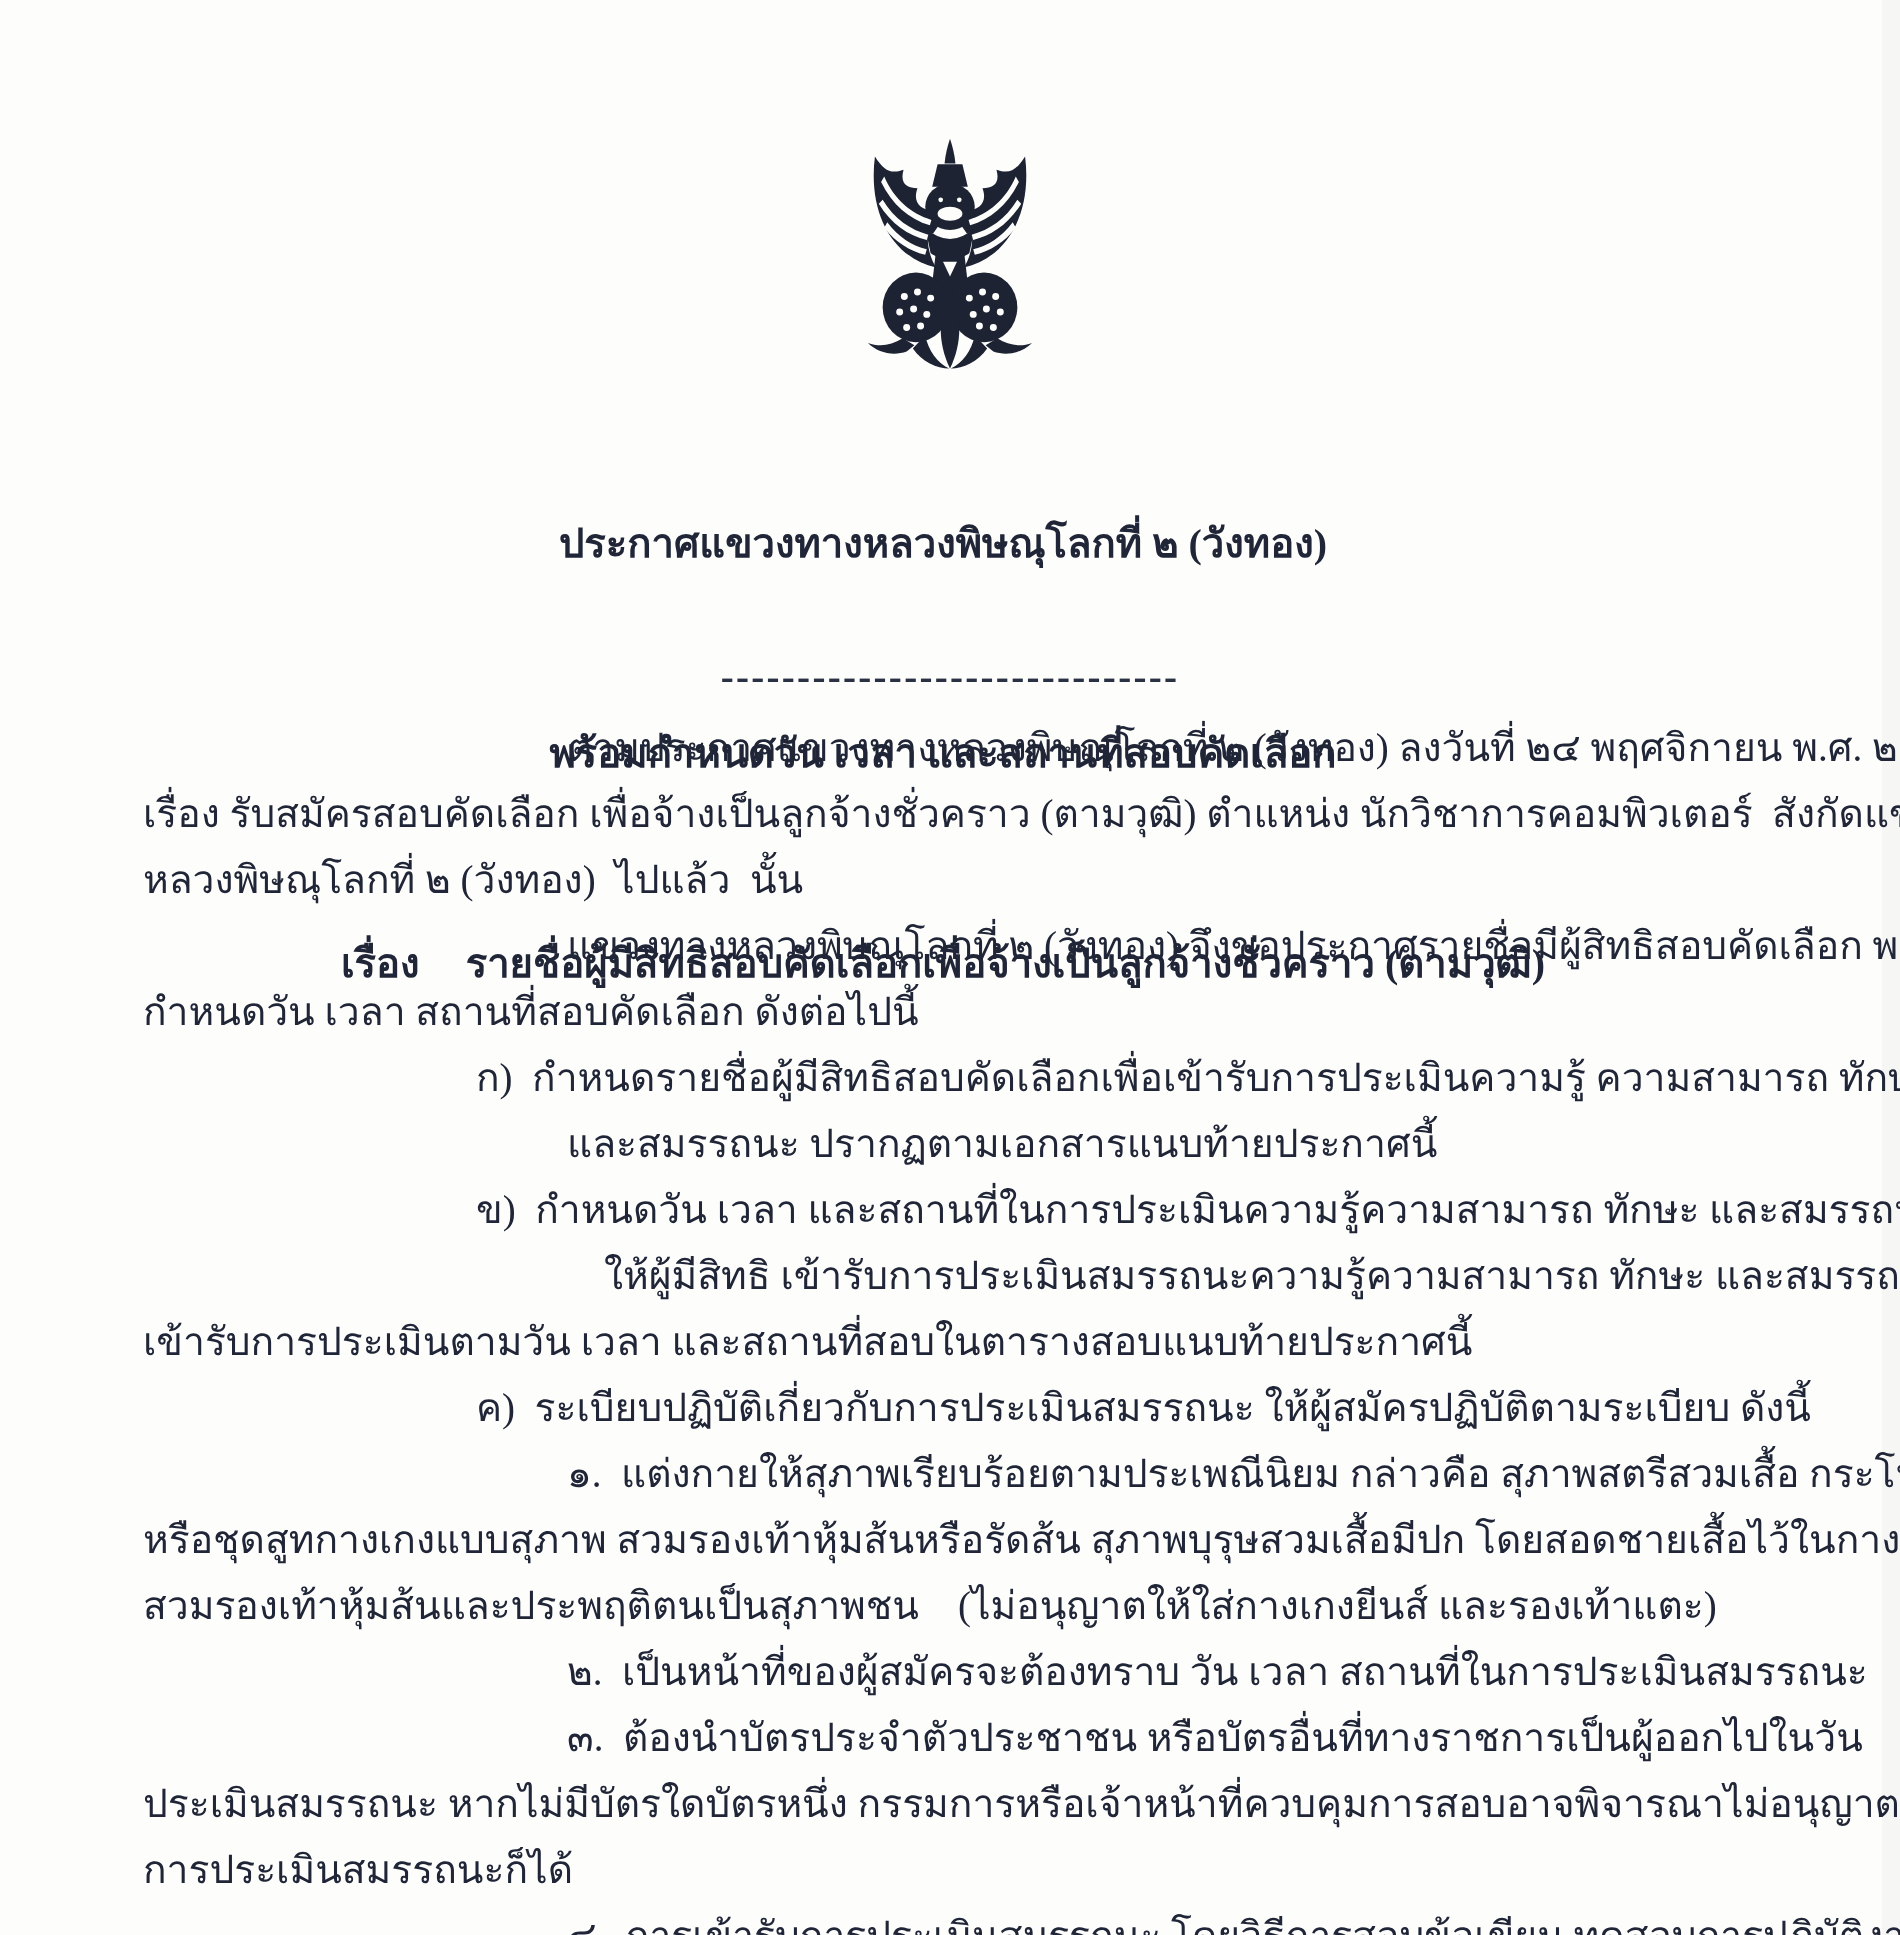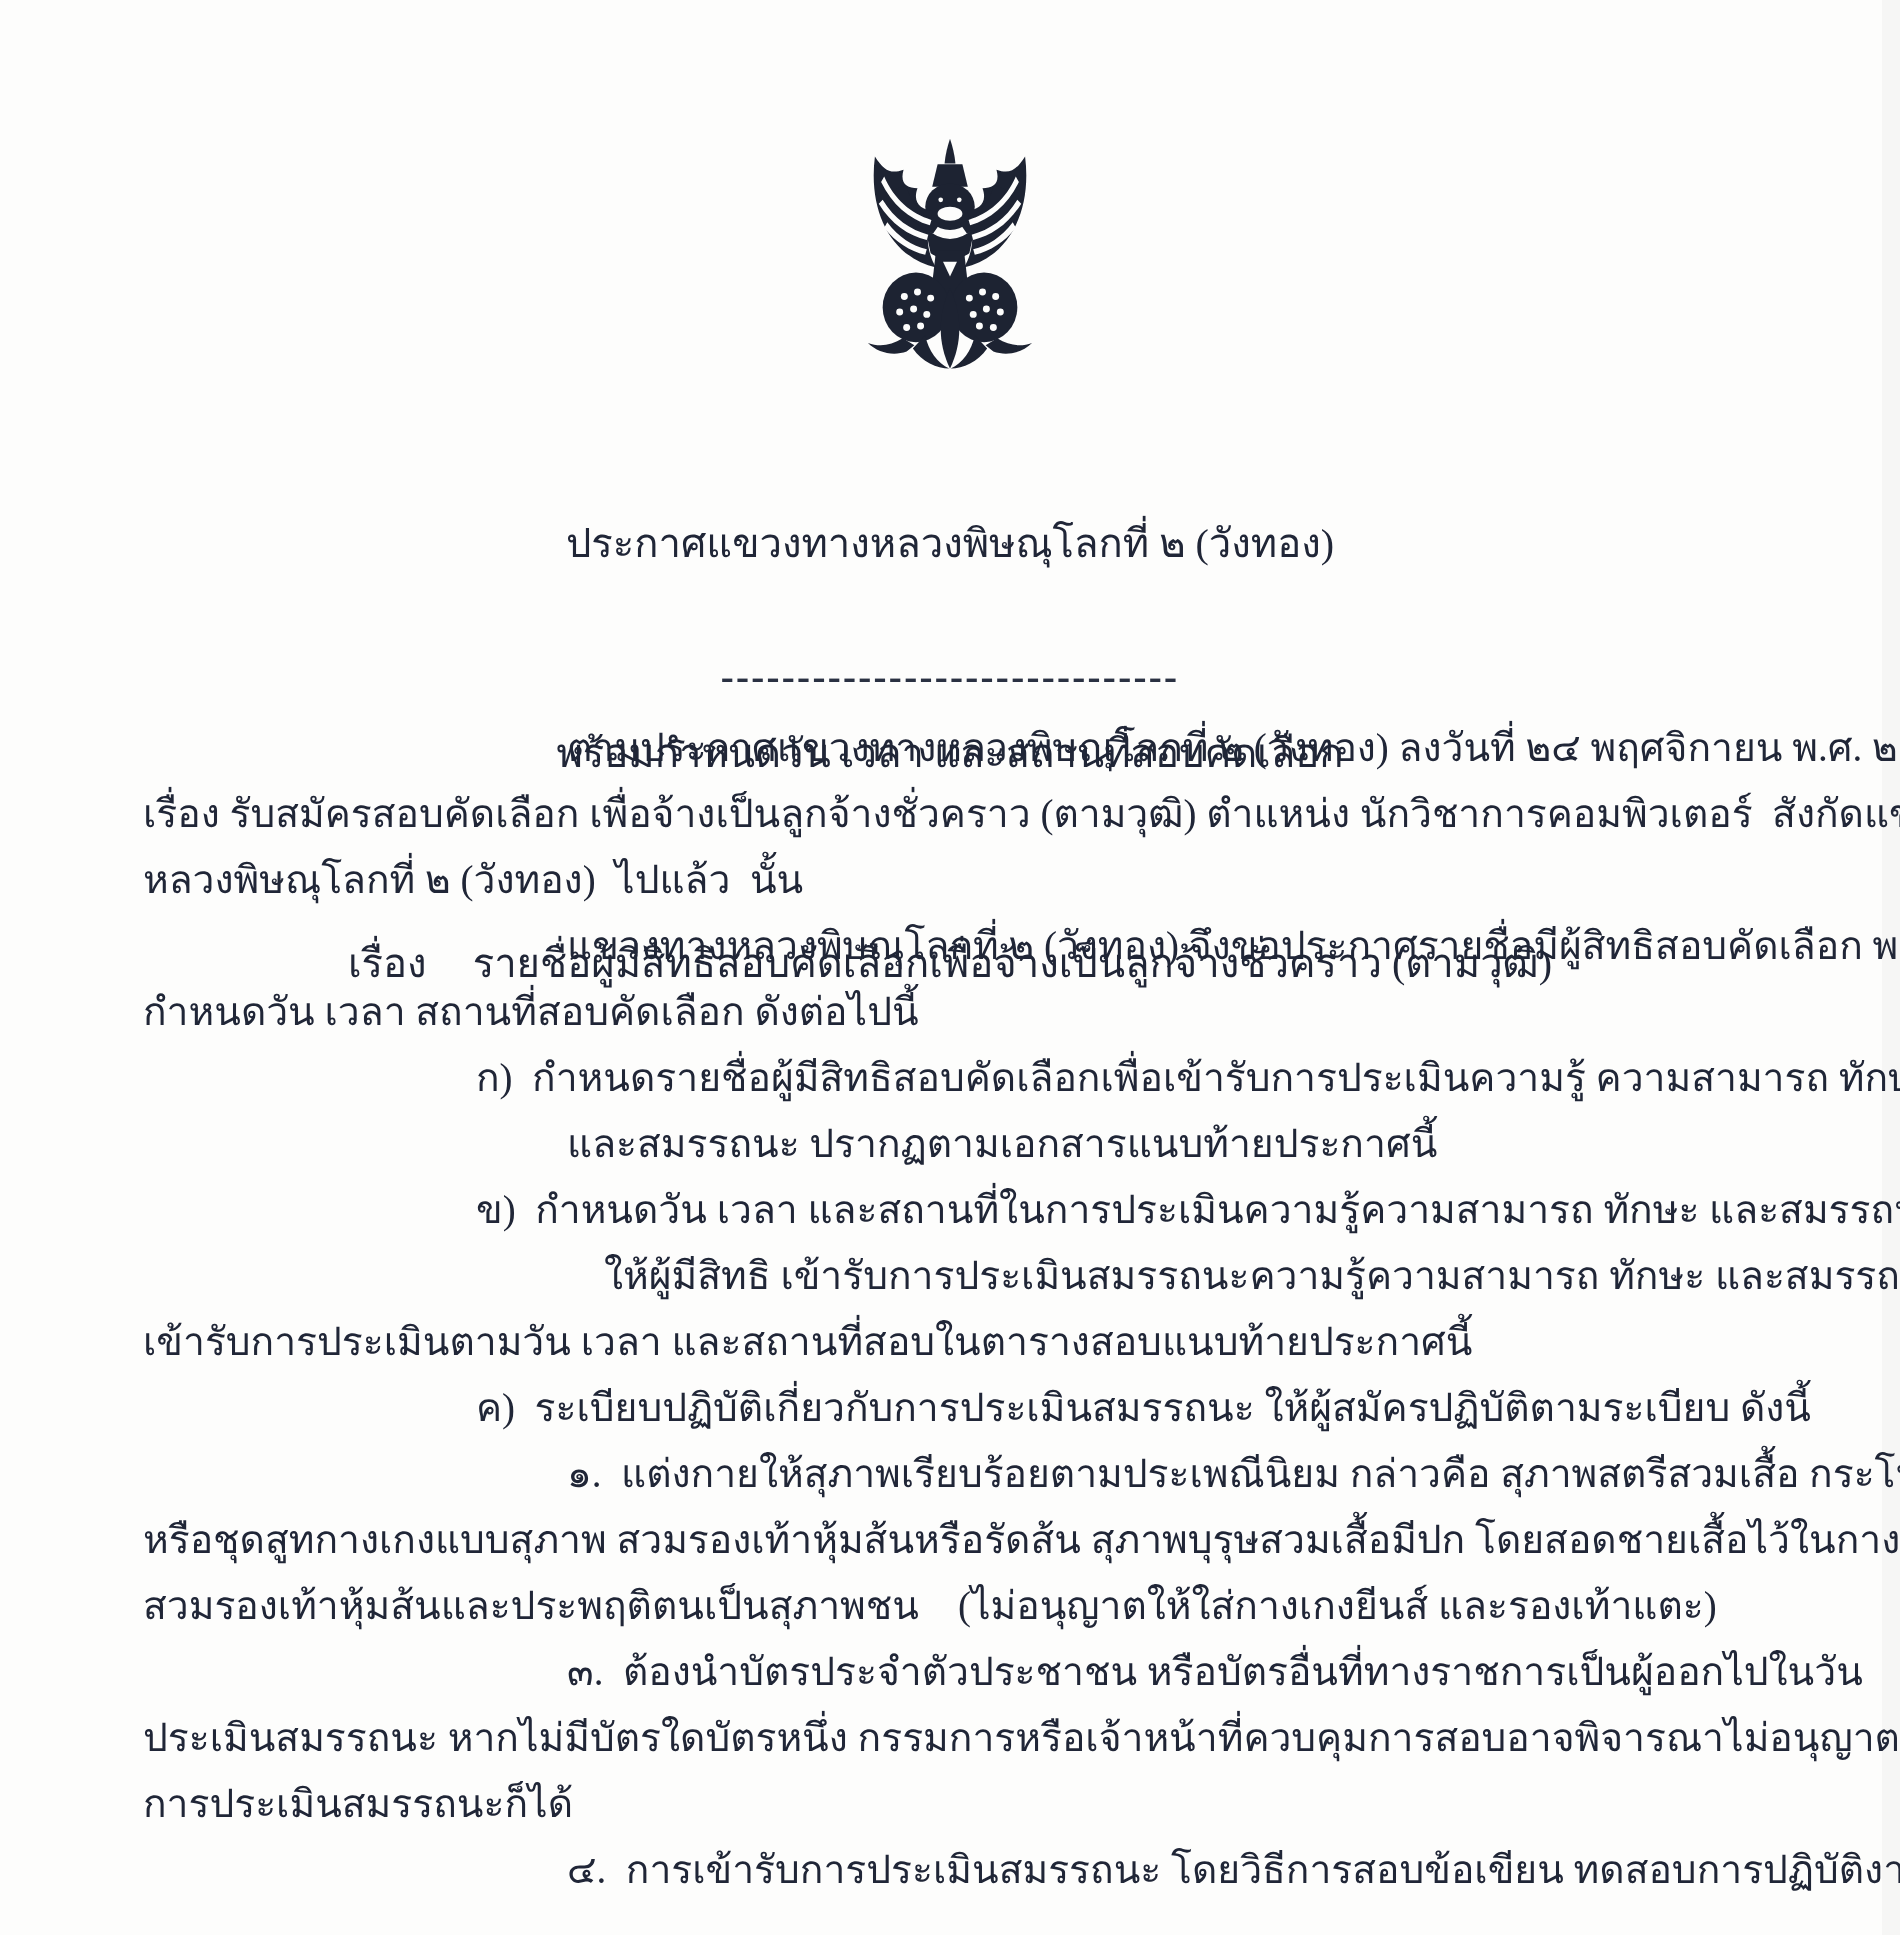--- a/index.html
+++ b/index.html
@@ -15,24 +15,24 @@
 
   .emblem {
     position: absolute;
     top: 134px; left: 50%;
     transform: translateX(-20.5px) translateX(-84px);
     width: 209px; height: 240px;
   }
 
   .titles {
     position: absolute;
-    top: 369px; left: 139px; width: 1622px;
+    top: 369px; left: 132px; width: 1622px;
     text-align: center;
     font-size: 40px;
-    font-weight: normal;
+    font-weight: bold;
     line-height: 70px;
     white-space: pre;
   }
   .subject-gap { display: inline-block; width: 46px; }
 
   .dashes {
     position: absolute;
     top: 654px; left: 139px; width: 1622px;
     text-align: center;
     font-size: 39px; font-weight: bold;
@@ -135,20 +135,21 @@
       <div class="line ind-m"><span class="seg">กำหนดวัน เวลา สถานที่สอบคัดเลือก ดังต่อไปนี้</span></div>
       <div class="line ind-i1"><span class="seg">ก)  กำหนดรายชื่อผู้มีสิทธิสอบคัดเลือกเพื่อเข้ารับการประเมินความรู้ ความสามารถ ทักษะ</span></div>
       <div class="line ind-i2"><span class="seg">และสมรรถนะ ปรากฏตามเอกสารแนบท้ายประกาศนี้</span></div>
       <div class="line ind-i1"><span class="seg">ข)  กำหนดวัน เวลา และสถานที่ในการประเมินความรู้ความสามารถ ทักษะ และสมรรถนะ</span></div>
       <div class="line ind-i2b"><span class="seg">ให้ผู้มีสิทธิ เข้ารับการประเมินสมรรถนะความรู้ความสามารถ ทักษะ และสมรรถนะ</span></div>
       <div class="line ind-m"><span class="seg">เข้ารับการประเมินตามวัน เวลา และสถานที่สอบในตารางสอบแนบท้ายประกาศนี้</span></div>
       <div class="line ind-i1"><span class="seg">ค)  ระเบียบปฏิบัติเกี่ยวกับการประเมินสมรรถนะ ให้ผู้สมัครปฏิบัติตามระเบียบ ดังนี้</span></div>
       <div class="line ind-i2"><span class="seg">๑.  แต่งกายให้สุภาพเรียบร้อยตามประเพณีนิยม กล่าวคือ สุภาพสตรีสวมเสื้อ กระโปรง</span></div>
       <div class="line ind-m"><span class="seg">หรือชุดสูทกางเกงแบบสุภาพ สวมรองเท้าหุ้มส้นหรือรัดส้น สุภาพบุรุษสวมเสื้อมีปก โดยสอดชายเสื้อไว้ในกางเกง</span></div>
       <div class="line ind-m"><span class="seg">สวมรองเท้าหุ้มส้นและประพฤติตนเป็นสุภาพชน    </span><span class="seg b">(ไม่อนุญาตให้ใส่กางเกงยีนส์ และรองเท้าแตะ)</span></div>
+      <div class="line ind-i2"><span class="seg">๒.  เป็นหน้าที่ของผู้สมัครจะต้องทราบ วัน เวลา สถานที่ในการประเมินสมรรถนะ</span></div>
       <div class="line ind-i2"><span class="seg">๓.  ต้องนำบัตรประจำตัวประชาชน หรือบัตรอื่นที่ทางราชการเป็นผู้ออกไปในวัน</span></div>
       <div class="line ind-m"><span class="seg">ประเมินสมรรถนะ หากไม่มีบัตรใดบัตรหนึ่ง กรรมการหรือเจ้าหน้าที่ควบคุมการสอบอาจพิจารณาไม่อนุญาตให้เข้ารับ</span></div>
       <div class="line ind-m"><span class="seg">การประเมินสมรรถนะก็ได้</span></div>
       <div class="line ind-i2"><span class="seg">๔.  การเข้ารับการประเมินสมรรถนะ โดยวิธีการสอบข้อเขียน ทดสอบการปฏิบัติงาน</span></div>
     </div>
 
 </div>
 
 
 </body></html>

